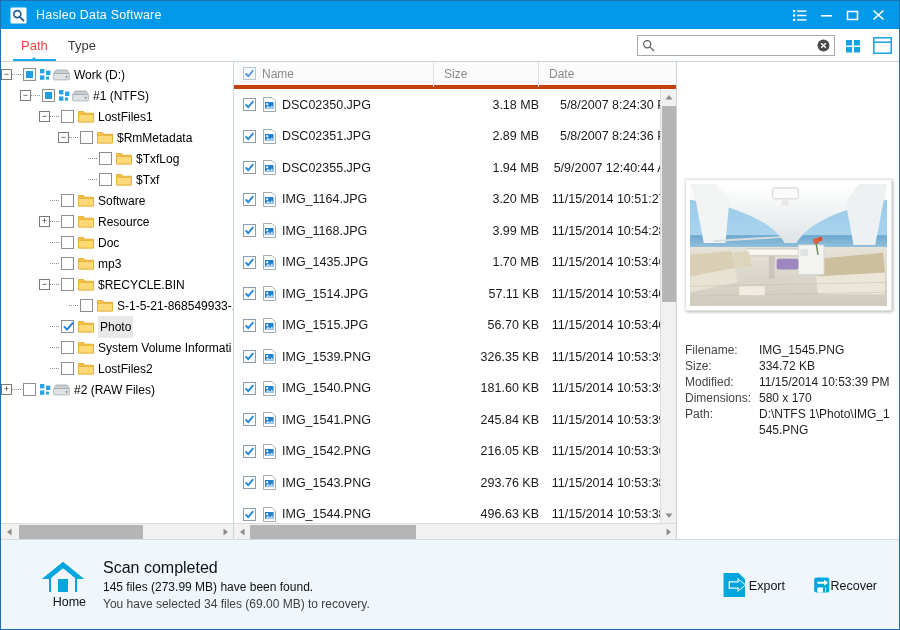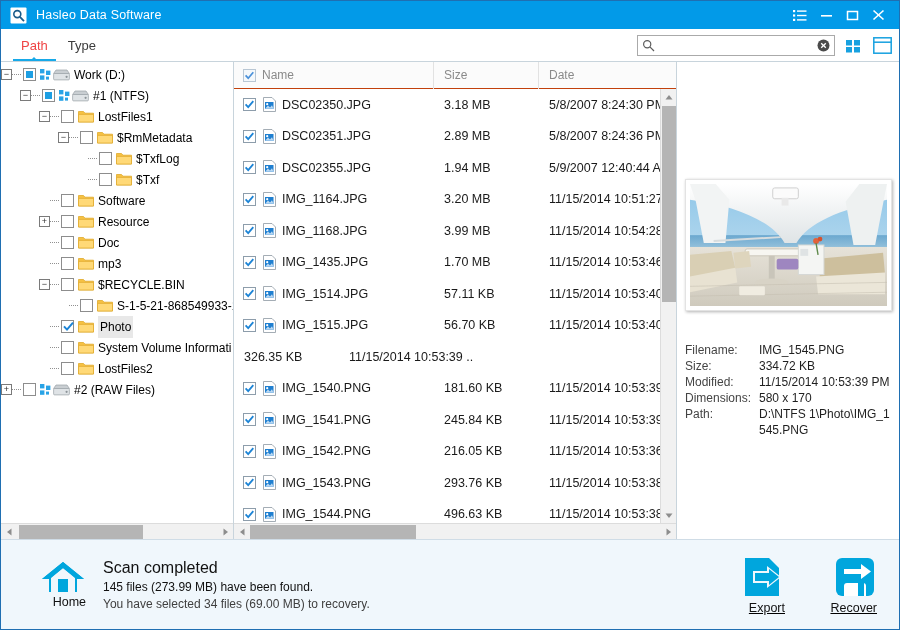--- a/index.html
+++ b/index.html
@@ -109,34 +109,35 @@
   .ficon { margin-left: 4px; flex: 0 0 auto; display: block; }
 
   
   .list-pane {
     flex: 1 1 auto; background: #fff; position: relative;
     display: flex; flex-direction: column; min-width: 0;
     border-right: 1px solid #c8d4dc;
   }
   .list-head {
     height: 27px; flex: 0 0 27px; display: flex; align-items: center;
-    background: #fbfbfb; border-bottom: 1px solid #c2410c; font-size: 12px; color: #8a8a8a;
+    background: #fbfbfb; border-bottom: 4px solid #c2410c; font-size: 12px; color: #8a8a8a;
   }
   .hcell { height: 27px; display: flex; align-items: center; border-right: 1px solid #e2e2e2; }
   .hcell.name { flex: 0 0 200px; padding-left: 9px; }
   .hcell.size { flex: 0 0 105px; padding-left: 10px; }
   .hcell.date { flex: 1 1 auto; padding-left: 10px; border-right: 0; }
   .hcheck {
     width: 13px; height: 13px; border: 1px solid #b9c7d4; background: #f4f8fb;
     position: relative; flex: 0 0 13px; margin-right: 6px; cursor: pointer;
   }
   .rows { flex: 1 1 auto; overflow: hidden; position: relative; }
   .row {
     height: 31.5px; display: flex; align-items: center; font-size: 12.5px; color: #1a1a1a;
     cursor: default;
+    text-align: right;
   }
   .rcell.name { flex: 0 0 200px; display: flex; align-items: center; padding-left: 9px; }
   .rcell.size { flex: 0 0 105px; padding-left: 10px; }
   .rcell.date { flex: 1 1 auto; padding-left: 10px; white-space: nowrap; overflow: hidden; }
   .rcbox {
     width: 13px; height: 13px; border: 1px solid #8d9dab; background: #fff;
     position: relative; flex: 0 0 13px; margin-right: 6px; cursor: pointer;
   }
   .fname { margin-left: 5px; }
 
@@ -186,21 +187,21 @@
   .home {
     margin-left: 25px; width: 60px; display: flex; flex-direction: column;
     align-items: flex-end; cursor: default;
   }
   .home-label { font-size: 12.5px; color: #111; margin-top: 1px; }
   .status-text { margin-left: 17px; }
   .st-title { font-size: 16px; color: #111; }
   .st-line { font-size: 12px; color: #111; margin-top: 3px; }
   .st-line.red { color: #404040; }
   .actions { position: absolute; right: 22px; top: 0; height: 90px; display: flex; align-items: center; gap: 28px; }
-  .act { width: 64px; display: flex; flex-direction: column; align-items: flex-end; cursor: default; text-decoration: underline; }
+  .act { width: 64px; display: flex; flex-direction: row; align-items: center; cursor: default; }
   .act-label { font-size: 12.5px; color: #111; margin-top: 2px; }
 </style>
 </head>
 <body>
 
 <div id="app">
 
   <div class="titlebar">
     <svg class="title-logo" viewBox="0 0 17 17">
       <rect x="0.5" y="0.5" width="16" height="16" rx="1" fill="#ffffff"></rect>
@@ -689,20 +690,34 @@
                 <rect x="3" y="5" width="8.5" height="7" fill="#1f7fd0"></rect>
                 <circle cx="5.2" cy="7.2" r="1.1" fill="#ffffff"></circle>
                 <path d="M3 11.8 L6 8.6 L8 10.4 L10 8.2 L11.5 11.8 Z" fill="#bcd9f2"></path>
               </svg>
               <span class="fname">IMG_1515.JPG</span>
             </div>
             <div class="rcell size">56.70 KB</div>
             <div class="rcell date">11/15/2014 10:53:40 ..</div>
           </div>
           <div class="row">
+            <div class="rcell name">
+              <span class="rcbox">
+                <svg width="11" height="11" viewBox="0 0 11 11" style="position:absolute;left:0;top:0">
+                  <polyline points="1.6,5.4 4.2,8.2 9.3,2.2" fill="none" stroke="#1c84d6" stroke-width="1.8"></polyline>
+                </svg>
+              </span>
+              <svg width="15" height="15" viewBox="0 0 15 15">
+                <path d="M1.5 0.5 H10 L13.5 4 V14.5 H1.5 Z" fill="#ffffff" stroke="#9aa4ad" stroke-width="0.9"></path>
+                <rect x="3" y="5" width="8.5" height="7" fill="#1f7fd0"></rect>
+                <circle cx="5.2" cy="7.2" r="1.1" fill="#ffffff"></circle>
+                <path d="M3 11.8 L6 8.6 L8 10.4 L10 8.2 L11.5 11.8 Z" fill="#bcd9f2"></path>
+              </svg>
+              <span class="fname">IMG_1539.PNG</span>
+            </div>
             <div class="rcell size">326.35 KB</div>
             <div class="rcell date">11/15/2014 10:53:39 ..</div>
           </div>
           <div class="row">
             <div class="rcell name">
               <span class="rcbox">
                 <svg width="11" height="11" viewBox="0 0 11 11" style="position:absolute;left:0;top:0">
                   <polyline points="1.6,5.4 4.2,8.2 9.3,2.2" fill="none" stroke="#1c84d6" stroke-width="1.8"></polyline>
                 </svg>
               </span>

